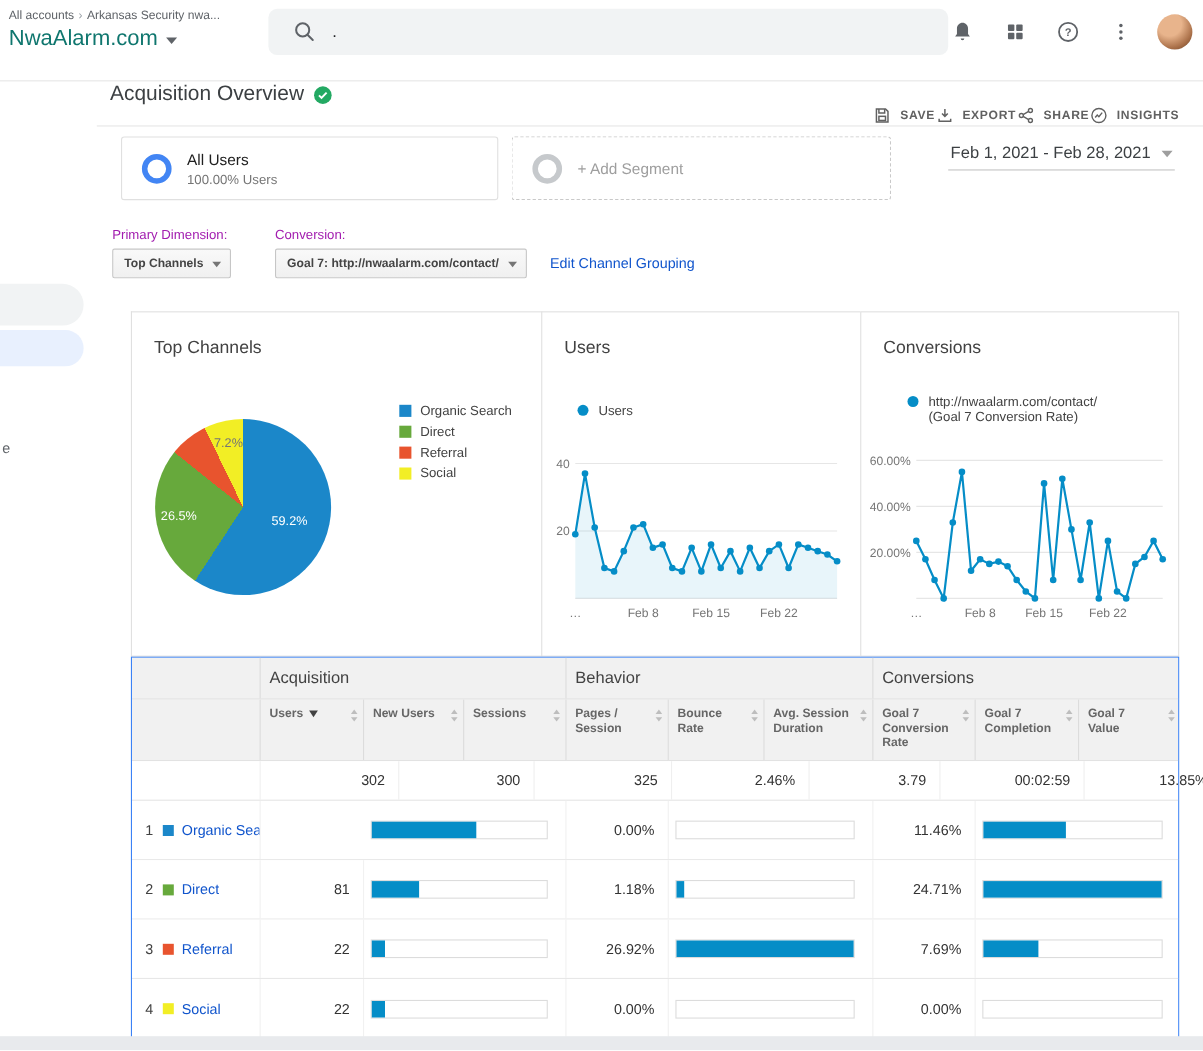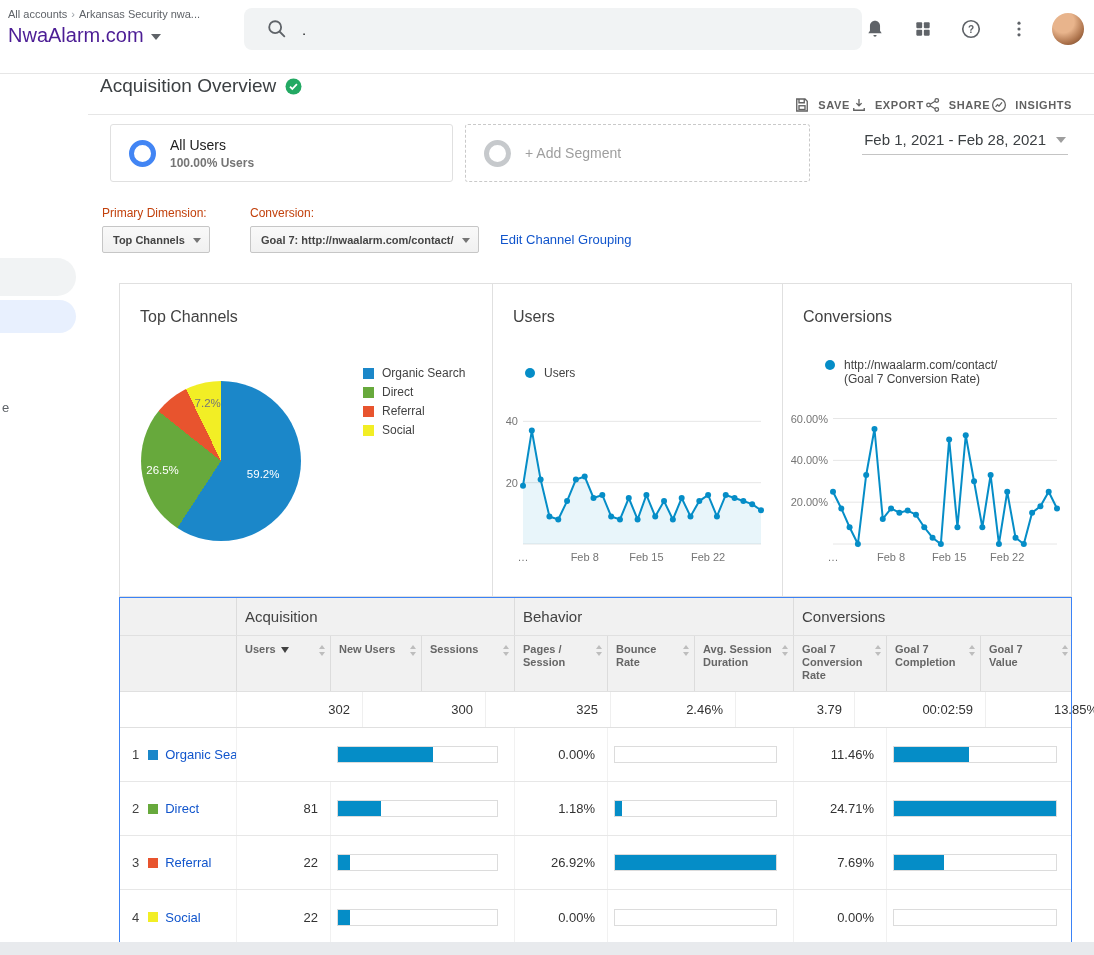--- a/index.html
+++ b/index.html
@@ -4,21 +4,21 @@
 <style>
   * { box-sizing: border-box; margin: 0; padding: 0; }
   body { font-family: "Liberation Sans", sans-serif; background: #fff; }
   .page { position: relative; width: 1094px; height: 955px; background: #fff; overflow: hidden; }
 
   
   .topbar { position: absolute; top: 0; left: 0; right: 0; height: 74px; background: #fff; border-bottom: 1px solid #e6e6e6; z-index: 5; }
   .crumbs { position: absolute; top: 8px; left: 8px; font-size: 11px; color: #5f6368; white-space: nowrap; }
   .crumb { cursor: pointer; }
   .crumb-sep::after { content: "\203A"; margin: 0 4px; color: #9aa0a6; }
-  .account { position: absolute; top: 24px; left: 8px; font-size: 20px; color: #4c1d95; display: flex; align-items: center; gap: 7px; cursor: pointer; }
+  .account { position: absolute; top: 24px; left: 8px; font-size: 20px; color: #0f766e; display: flex; align-items: center; gap: 7px; cursor: pointer; }
   .caret-down { width: 0; height: 0; border-left: 5px solid transparent; border-right: 5px solid transparent; border-top: 6px solid #5f6368; margin-top: 3px; }
   .searchbar { position: absolute; top: 8px; left: 244px; width: 618px; height: 42px; background: #f1f3f4; border-radius: 8px; display: flex; align-items: center; }
   .searchbar svg { margin-left: 22px; flex: 0 0 auto; }
   .search-input { flex: 1; border: none; outline: none; background: transparent; font-family: "Liberation Sans", sans-serif; font-size: 15px; color: #202124; margin-left: 14px; }
   .topbar-icons { position: absolute; right: 10px; top: 0; height: 58px; display: flex; align-items: center; gap: 10px; }
   .icon-btn { background: none; border: none; width: 38px; height: 38px; display: flex; align-items: center; justify-content: center; cursor: pointer; border-radius: 50%; }
   .avatar { width: 32px; height: 32px; border-radius: 50%; background: radial-gradient(circle at 35% 28%, #e8b48c 0 35%, #a96f48 70%, #5d3a22 100%); cursor: pointer; margin-left: 4px; }
 
   
   .side-pill-1 { position: absolute; left: 0; top: 258px; width: 76px; height: 38px; background: #f1f3f4; border-radius: 0 19px 19px 0; cursor: pointer; }
@@ -35,29 +35,29 @@
   .action-btn { display: flex; align-items: center; gap: 7px; background: none; border: none; cursor: pointer; color: #616161; font-family: "Liberation Sans", sans-serif; font-size: 11px; font-weight: bold; letter-spacing: 0.6px; }
 
   
   .segments { position: absolute; top: 57px; left: 0; right: 0; height: 85px; }
   .segment-card { position: absolute; top: 9px; height: 58px; background: #fff; border: 1px solid #e0e0e0; border-radius: 3px; display: flex; align-items: center; cursor: pointer; }
   .segment-all { left: 22px; width: 343px; }
   .segment-add { left: 377px; width: 345px; border: 1px dashed #c9c9c9; }
   .seg-ring { width: 27px; height: 27px; border-radius: 50%; border: 5px solid #4285f4; margin: 0 14px 0 18px; flex: 0 0 auto; }
   .seg-ring.gray { border-color: #c6c9cc; }
   .seg-title { font-size: 14px; color: #212121; }
-  .seg-sub { font-size: 12px; color: #757575; margin-top: 3px; font-weight: bold; }
+  .seg-sub { font-size: 12px; color: #757575; margin-top: 3px; }
   .seg-add-label { font-size: 14px; color: #9e9e9e; }
   .date-range { position: absolute; right: 26px; top: 14px; display: flex; align-items: center; gap: 10px; cursor: pointer; border-bottom: 1px solid #c4c4c4; padding: 2px 2px 6px 2px; }
   .date-range-text { font-size: 15px; color: #3c4043; }
   .date-caret { width: 0; height: 0; border-left: 5px solid transparent; border-right: 5px solid transparent; border-top: 6px solid #9e9e9e; }
 
   
   .controls { position: absolute; top: 142px; left: 0; right: 0; height: 83px; }
-  .ctl-label { position: absolute; top: 6px; font-size: 12px; color: #c2410c; }
+  .ctl-label { position: absolute; top: 6px; font-size: 12px; color: #a21caf; }
   .lbl-dim { left: 14px; }
   .lbl-conv { left: 162px; }
   .dropdown { position: absolute; top: 26px; height: 27px; background: linear-gradient(#f9f9f9, #f0f0f0); border: 1px solid #c6c6c6; border-radius: 2px; font-family: "Liberation Sans", sans-serif; font-size: 11px; font-weight: bold; color: #444; padding: 0 24px 0 10px; display: flex; align-items: center; cursor: pointer; }
   .dd-dim { left: 14px; }
   .dd-conv { left: 162px; }
   .dd-caret { position: absolute; right: 8px; top: 11px; width: 0; height: 0; border-left: 4px solid transparent; border-right: 4px solid transparent; border-top: 5px solid #757575; }
   .edit-link { position: absolute; left: 412px; top: 32px; font-size: 13px; color: #1155cc; text-decoration: none; cursor: pointer; }
 
   
   .charts { position: absolute; top: 225px; left: 31px; width: 953px; height: 314px; display: flex; }

